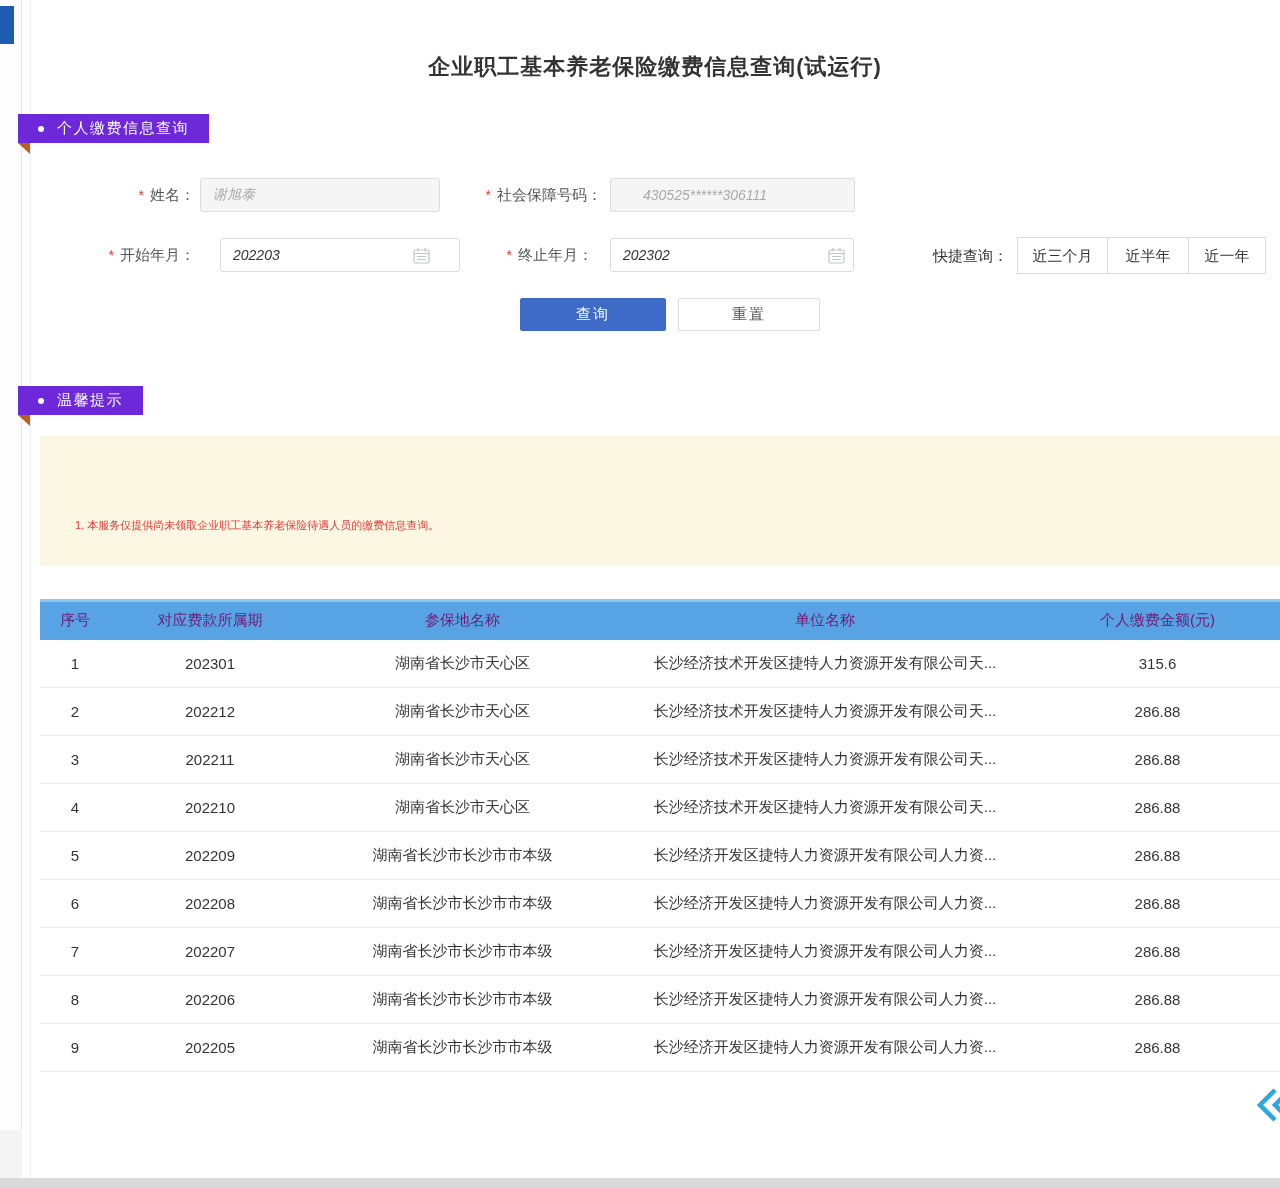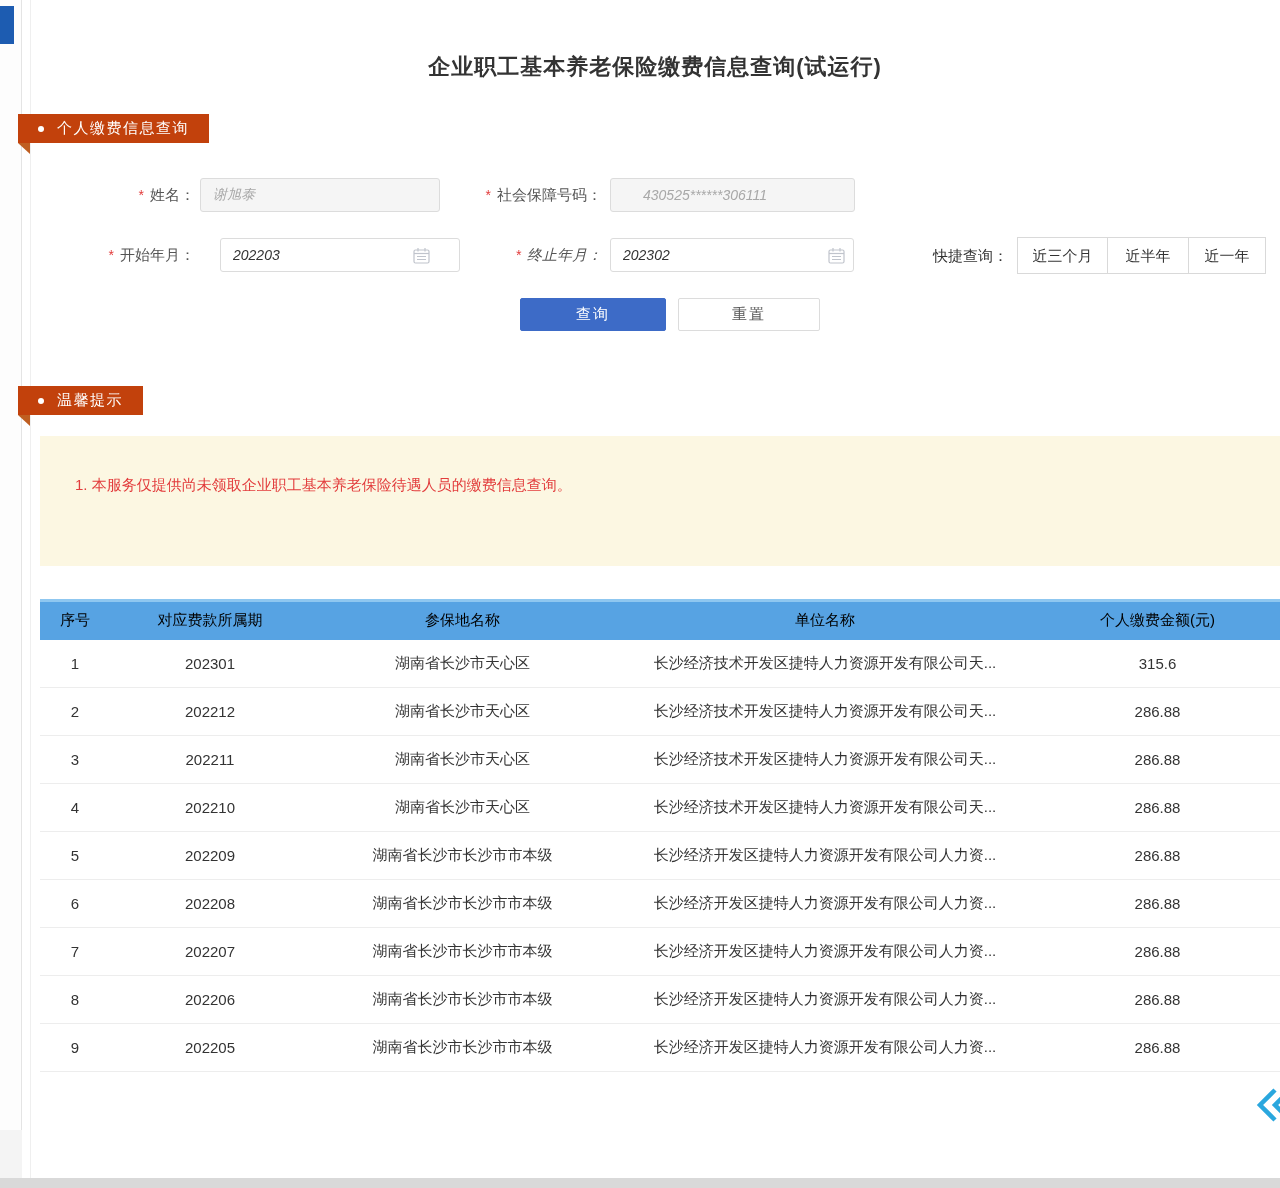--- a/index.html
+++ b/index.html
@@ -13,21 +13,21 @@
   
   .left-strip { left:0; top:0; width:22px; height:1188px; background:#fdfdfd; border-right:1px solid #e4e4e4; }
   .left-strip-bottom { left:0; bottom:0; width:22px; height:58px; background:#f4f4f4; }
   .corner-box { left:0; top:6px; width:14px; height:38px; background:#1d5cb1; }
   .card { left:30px; top:0; width:1250px; height:1180px; background:#fff; border-left:1px solid #efefef; }
 
   .page-title { left:30px; top:52px; width:1250px; text-align:center; font-size:22px; color:#333; letter-spacing:1px; }
 
   
   .ribbon {
-    left:18px; height:29px; background:#c2410c; color:#fff; font-size:15px;
+    left:18px; height:29px; background:#6d28d9; color:#fff; font-size:15px;
     display:flex; align-items:center; padding:0 20px; letter-spacing:1.5px; z-index:3;
   }
   .ribbon .dot { width:6px; height:6px; border-radius:50%; background:#fff; margin-right:13px; flex:0 0 auto; }
   .ribbon .fold { position:absolute; left:0; top:100%; width:0; height:0;
     border-top:11px solid #bf5e21; border-left:12px solid transparent; }
   .ribbon-query { top:114px; }
   .ribbon-tips  { top:386px; }
 
   
   .flabel { height:34px; line-height:34px; font-size:15px; color:#555; text-align:right; white-space:nowrap; }
@@ -42,27 +42,27 @@
   .qbtn {
     height:37px; line-height:35px; border:1px solid #d9d9d9; background:#fff; text-align:center;
     font-size:15px; color:#333; cursor:pointer; font-family:inherit;
   }
   .btn { height:33px; border-radius:2px; font-size:15px; letter-spacing:2px; cursor:pointer; font-family:inherit; }
   .btn-primary { background:#3d6bc7; border:1px solid #3d6bc7; color:#fff; }
   .btn-plain { background:#fff; border:1px solid #dcdcdc; color:#555; }
 
   
   .notice { left:40px; top:436px; width:1240px; height:130px; background:#fcf7e2; padding:36px 20px 0 35px; }
-  .notice p { color:#e23c3c; font-size:15px; line-height:26px; }
+  .notice p { color:#e23c3c; font-size:11px; line-height:26px;margin-top:40px; }
 
   
   .results { left:40px; top:599px; width:1240px; border-collapse:collapse; table-layout:fixed; }
   .results th {
     background:#57a3e3; border-top:3px solid #8fc7f0; height:39px;
-    color:#000000; font-weight:normal; font-size:15px; text-align:center; white-space:nowrap;
+    color:#701a75; font-weight:normal; font-size:15px; text-align:center; white-space:nowrap;
   }
   .results td {
     height:48px; text-align:center; font-size:15px; color:#333;
     border-bottom:1px solid #ededed; white-space:nowrap; overflow:hidden; text-overflow:ellipsis;
   }
   .chevron { left:1253px; top:1086px; width:40px; height:38px; cursor:pointer; }
   .bottom-bar { left:0; top:1178px; width:1280px; height:10px; background:#d9d9d9; }
 </style>
 </head>
 <body>
@@ -95,21 +95,21 @@
 <input class="abs tinput" style="left: 200px; top: 238px; width: 240px; margin-left: 20px;" value="202203">
 <svg class="abs cal-icon" style="left:413px; top:247px;" viewBox="0 0 17 17">
   <rect x="1" y="3" width="15" height="13" rx="1.5" fill="none" stroke="#c0c4cc" stroke-width="1.2"></rect>
   <line x1="1" y1="6.5" x2="16" y2="6.5" stroke="#c0c4cc" stroke-width="1.2"></line>
   <line x1="5" y1="1" x2="5" y2="4.5" stroke="#c0c4cc" stroke-width="1.2"></line>
   <line x1="12" y1="1" x2="12" y2="4.5" stroke="#c0c4cc" stroke-width="1.2"></line>
   <line x1="4" y1="9.5" x2="13" y2="9.5" stroke="#c0c4cc" stroke-width="1"></line>
   <line x1="4" y1="12.5" x2="13" y2="12.5" stroke="#c0c4cc" stroke-width="1"></line>
 </svg>
 
-<div class="abs flabel" style="left:430px; top:238px; width:172px;font-style:italic;">
+<div class="abs flabel" style="left:421px; top:238px; width:172px;">
   <span class="req">*</span><span>终止年月：</span>
 </div>
 <input class="abs tinput" style="left: 610px; top: 238px; width: 244px;" value="202302">
 <svg class="abs cal-icon" style="left:828px; top:247px;" viewBox="0 0 17 17">
   <rect x="1" y="3" width="15" height="13" rx="1.5" fill="none" stroke="#c0c4cc" stroke-width="1.2"></rect>
   <line x1="1" y1="6.5" x2="16" y2="6.5" stroke="#c0c4cc" stroke-width="1.2"></line>
   <line x1="5" y1="1" x2="5" y2="4.5" stroke="#c0c4cc" stroke-width="1.2"></line>
   <line x1="12" y1="1" x2="12" y2="4.5" stroke="#c0c4cc" stroke-width="1.2"></line>
   <line x1="4" y1="9.5" x2="13" y2="9.5" stroke="#c0c4cc" stroke-width="1"></line>
   <line x1="4" y1="12.5" x2="13" y2="12.5" stroke="#c0c4cc" stroke-width="1"></line>

